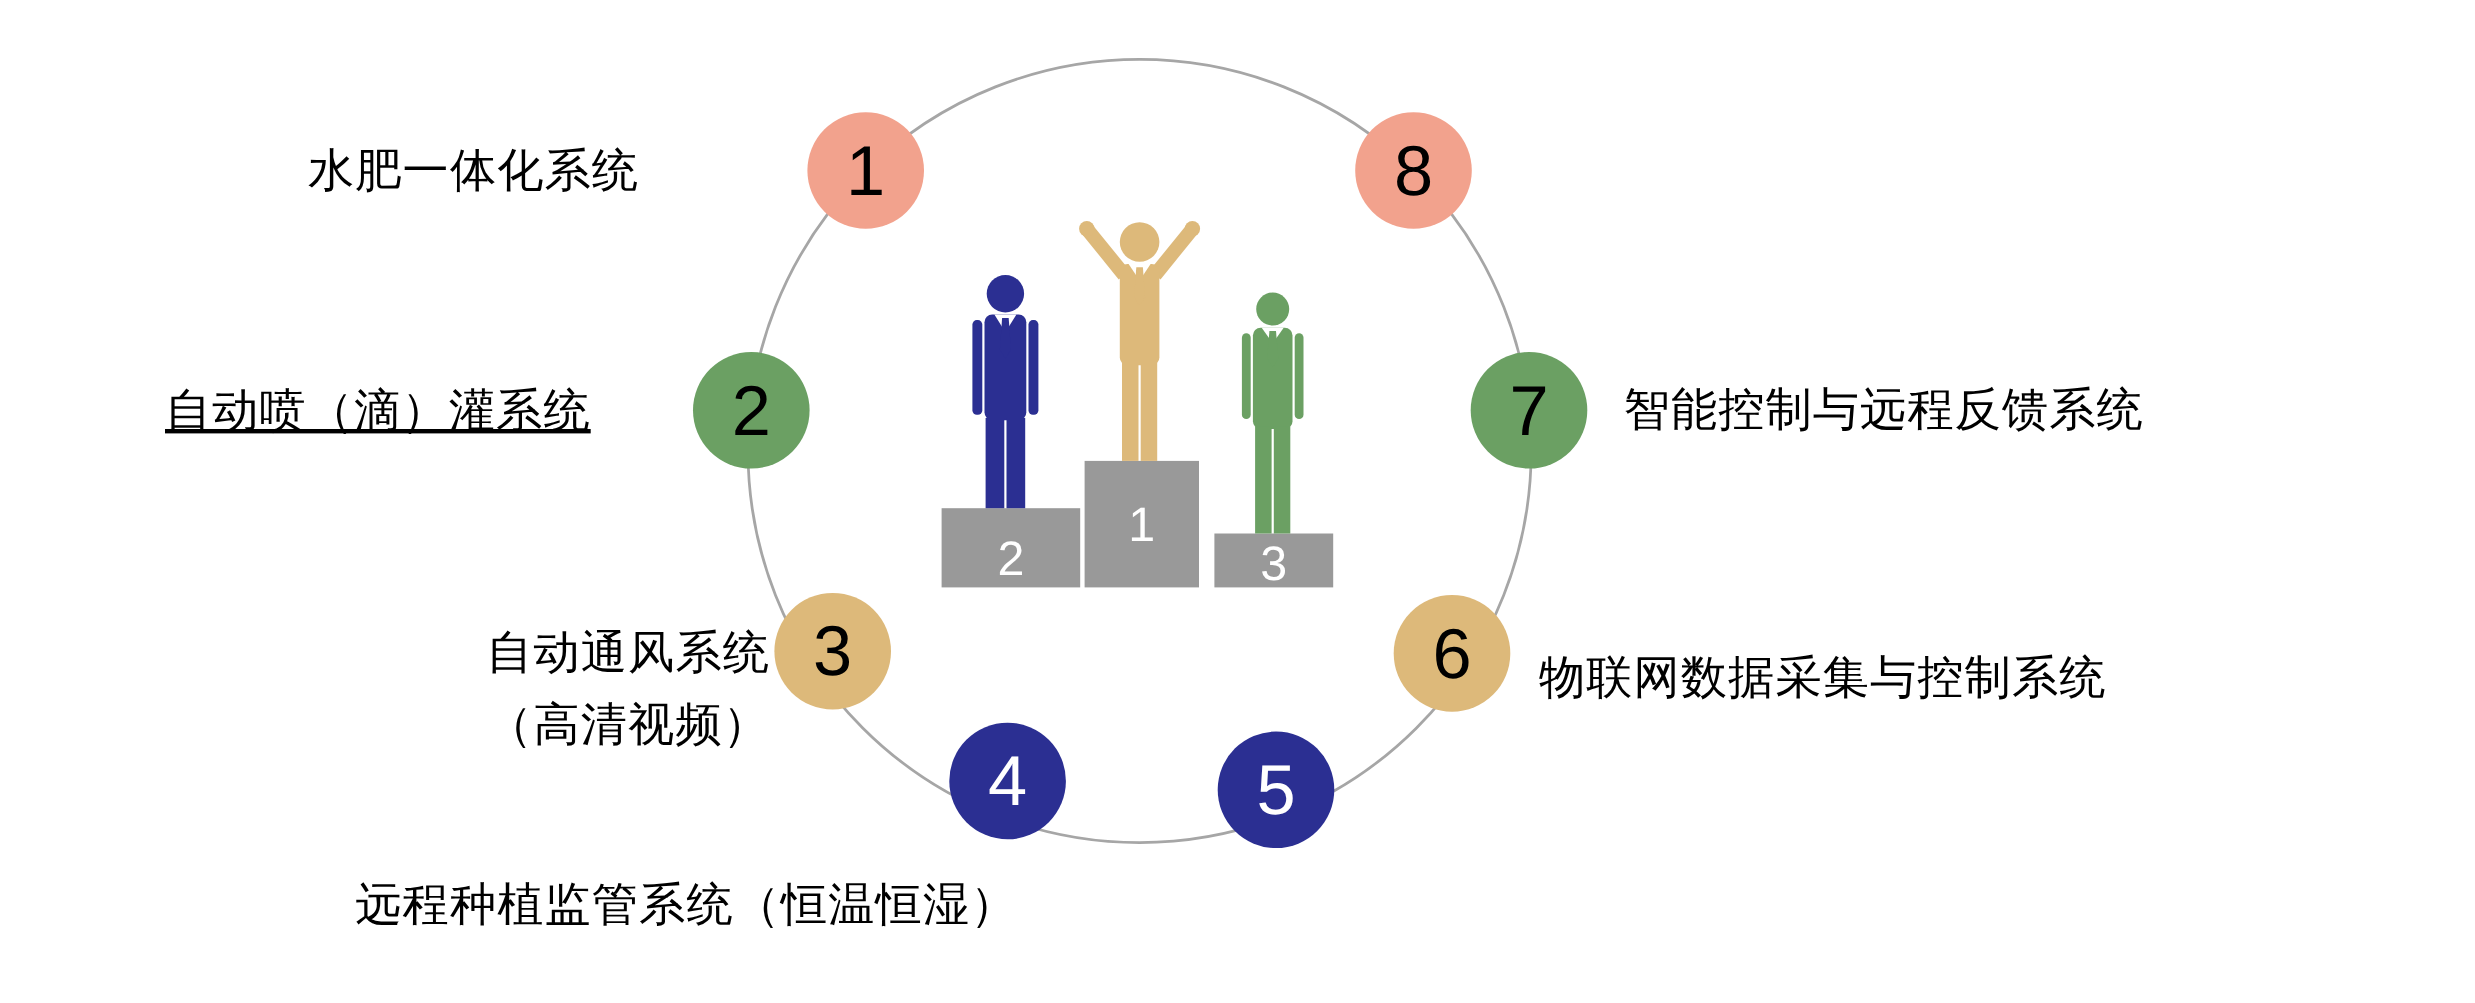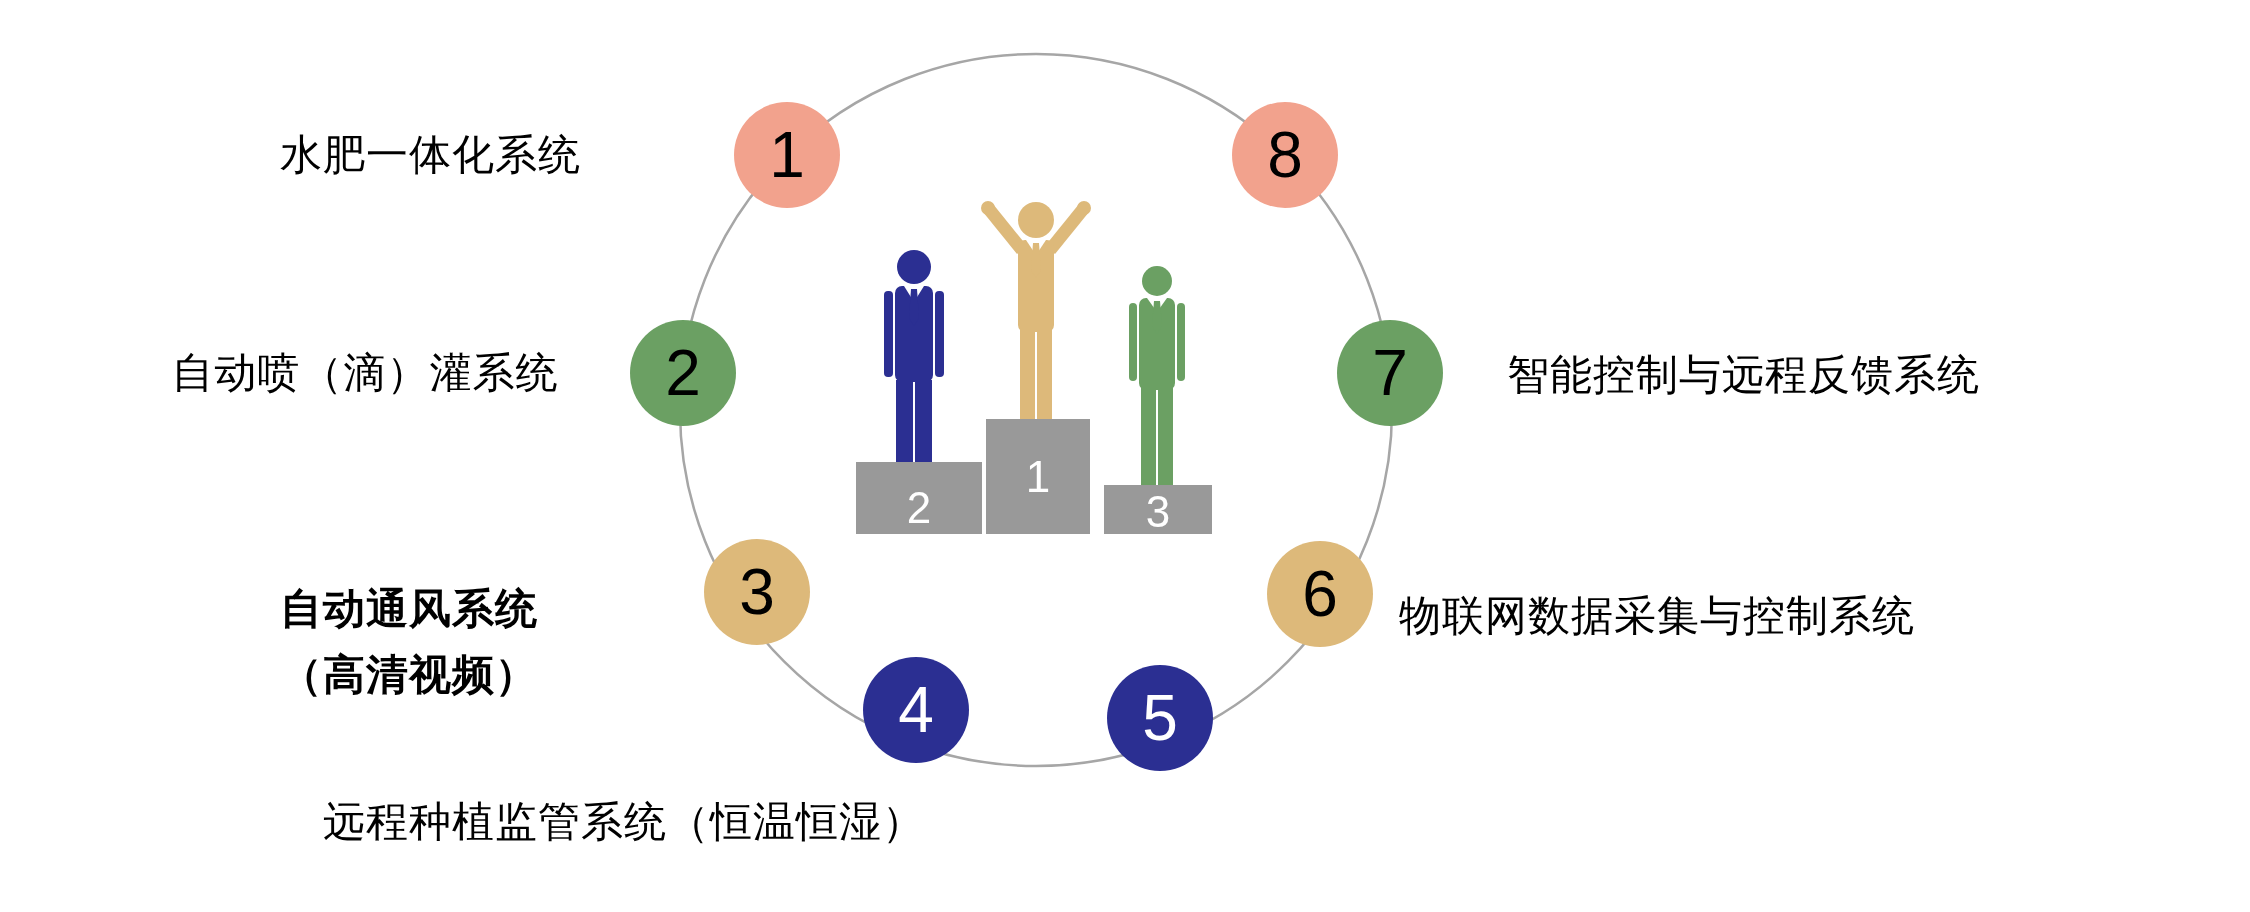--- a/index.html
+++ b/index.html
@@ -26,26 +26,26 @@
   .pos-c2 { left:630px;  top:320px; }
   .pos-c3 { left:704px;  top:539px; }
   .pos-c4 { left:863px;  top:657px; }
   .pos-c5 { left:1107px; top:665px; }
   .pos-c6 { left:1267px; top:541px; }
   .pos-c7 { left:1337px; top:320px; }
   .pos-c8 { left:1232px; top:102px; }
 
   
   .pos-l1 { left:280px;  top:129px; width:420px; text-align:left; }
-  .pos-l2 { left:150px;  top:347px; width:430px; text-align:center; }
-  .pos-l3 { left:280px;  top:576px; width:420px; text-align:left; line-height:66px;font-weight:bold; }
+  .pos-l2 { left:150px;  top:347px; width:430px; text-align:left;text-decoration:underline; }
+  .pos-l3 { left:280px;  top:560px; width:420px; text-align:right; line-height:66px; }
   .pos-l4 { left:323px;  top:796px; }
   .pos-l5 { left:1263px; top:767px; }
   .pos-l6 { left:1399px; top:590px; }
-  .pos-l7 { left:1507px; top:349px; }
+  .pos-l7 { left:1476px; top:349px;font-family:Liberation Mono, monospace; }
   .pos-l8 { left:1399px; top:87px;  line-height:68px; }
 </style>
 </head>
 <body>
 
 <div class="canvas">
 
   <svg class="svg-layer" viewBox="0 0 2250 912">
 
     <circle cx="1036" cy="410" r="356" fill="none" stroke-width="2.5" stroke="#a6a6a6"></circle>

